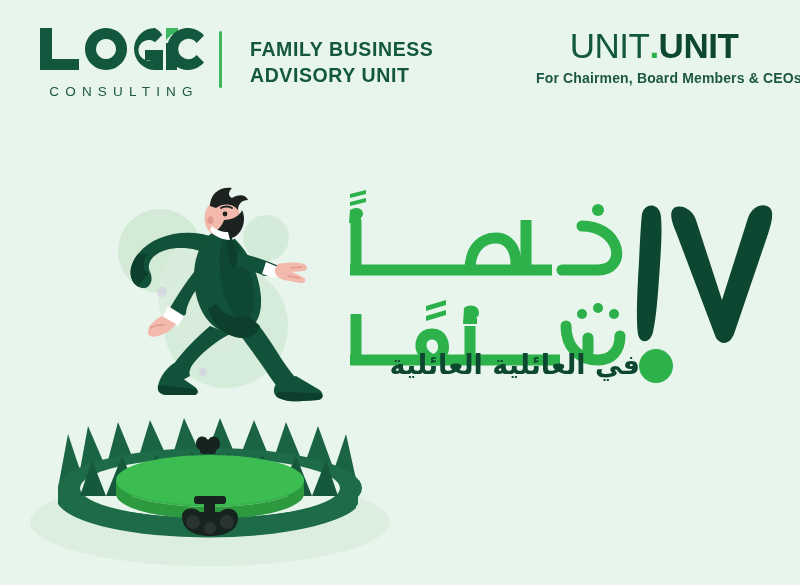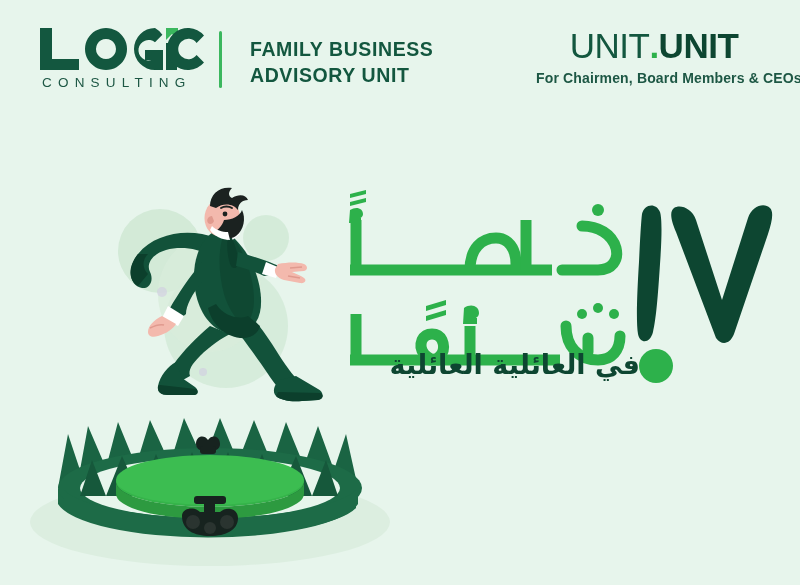--- a/index.html
+++ b/index.html
@@ -34,26 +34,26 @@
     top: 26px;
     width: 168px;
   }
   .logo-wordmark {
     position: relative;
     height: 46px;
     width: 168px;
   }
   .logo-wordmark svg { display: block; }
   .logo-sub {
-    margin-top: 4px;
+    margin-top: 13px;
     font-size: 13.5px;
     letter-spacing: 6.2px;
     color: #1d5744;
     font-weight: 400;
-    text-align: left;
+    text-align: center;
     padding-left: 4px;
     line-height: 1;
   }
 
   
   .divider {
     position: absolute;
     left: 219px;
     top: 31px;
     width: 3px;

